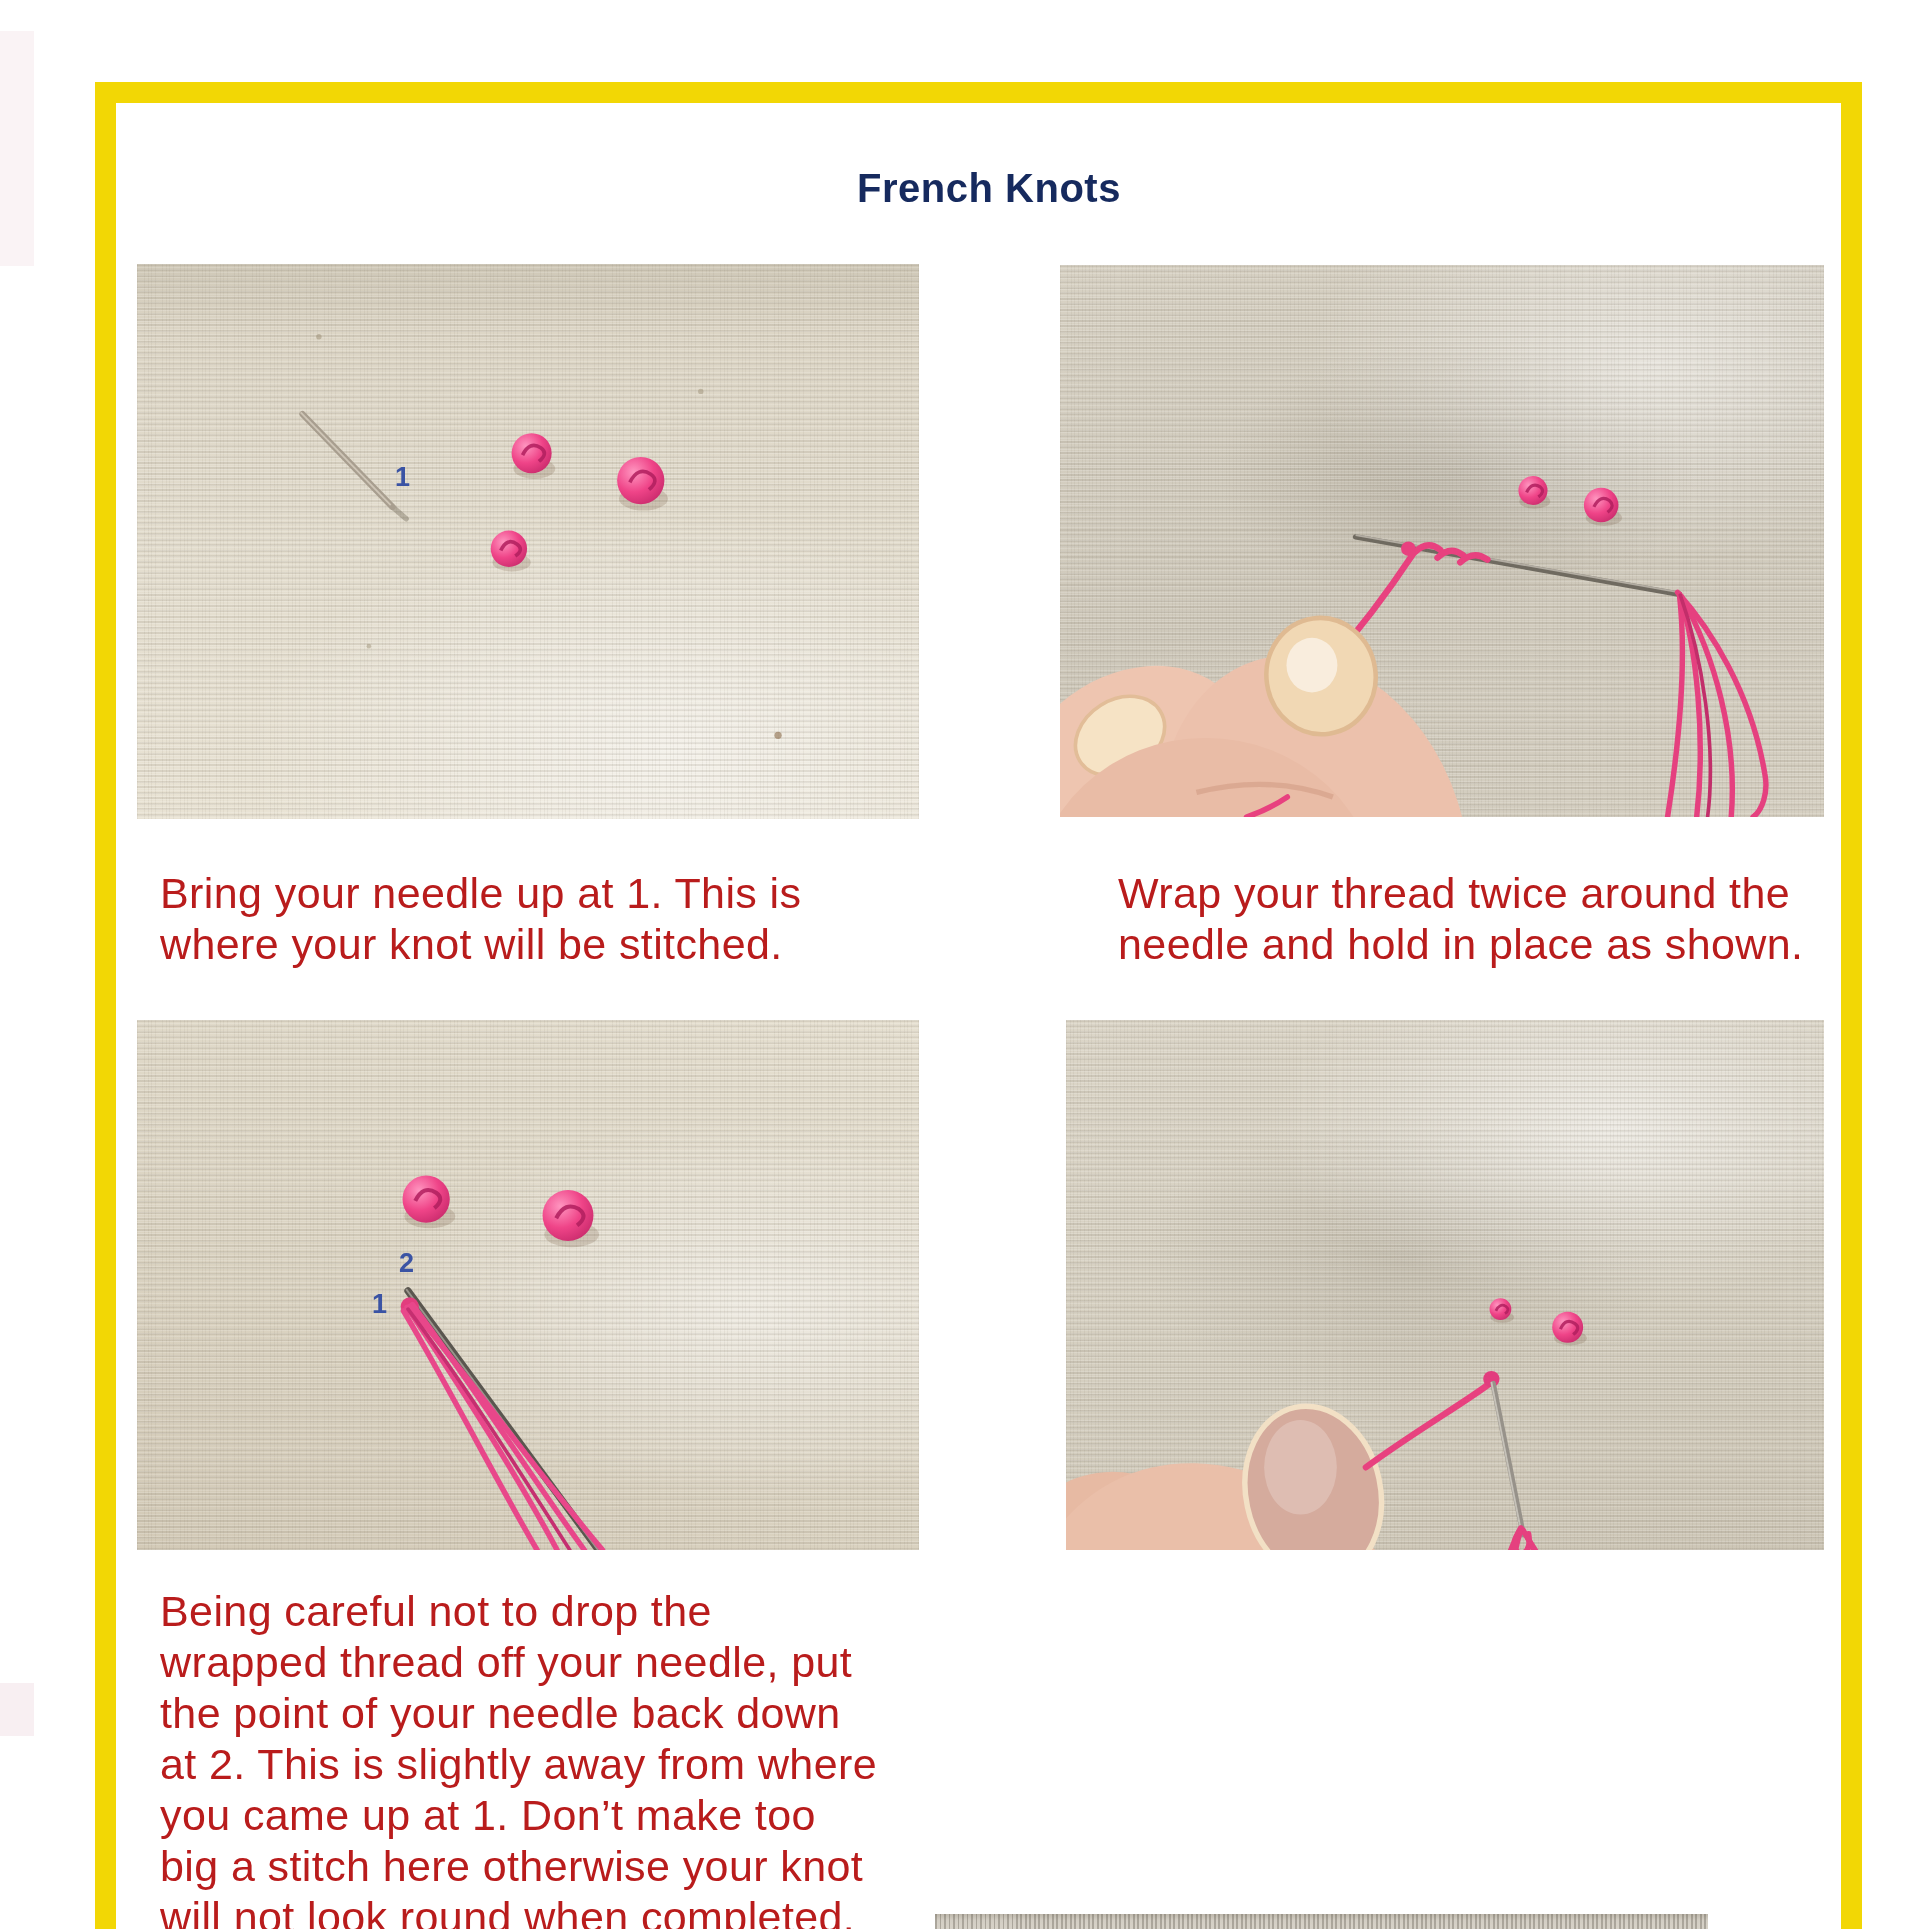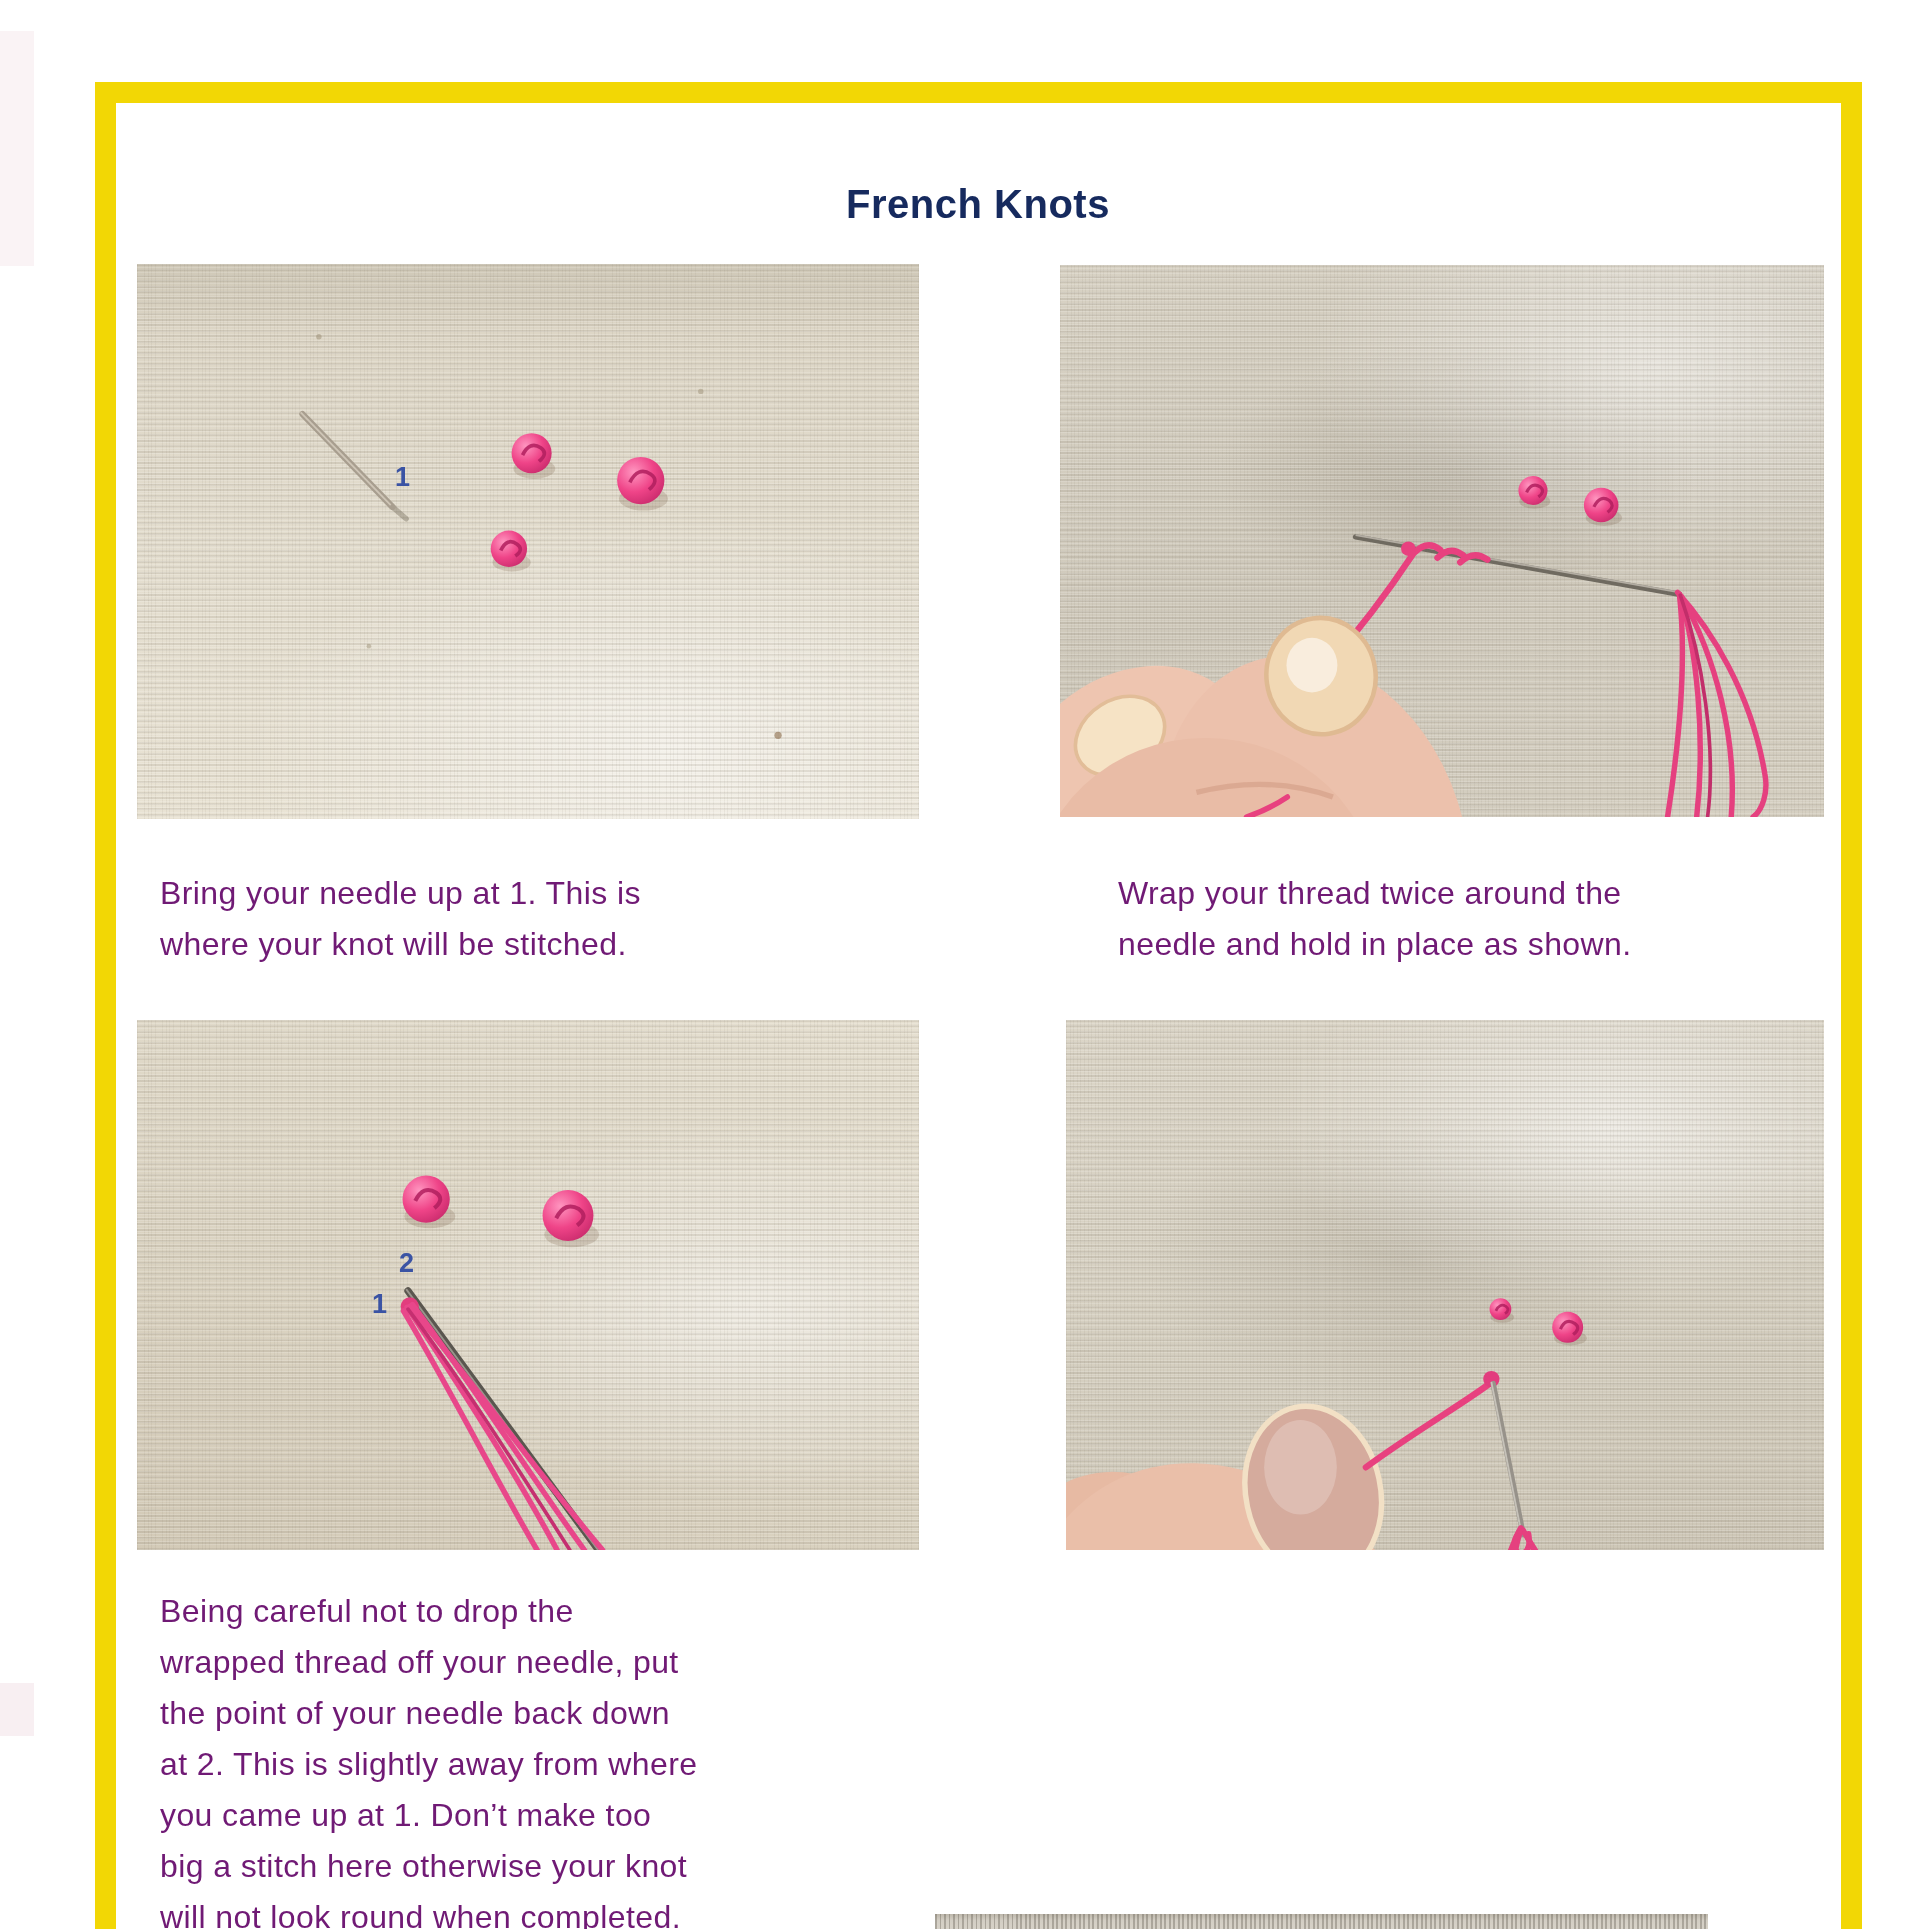--- a/index.html
+++ b/index.html
@@ -8,23 +8,24 @@
     overflow:hidden; font-family:"Liberation Sans","DejaVu Sans",sans-serif;
   }
   .edge-band{position:absolute; left:0; width:34px;}
   .edge-band.a{top:31px; height:235px; background:#faf3f5;}
   .edge-band.b{top:1683px; height:53px; background:#f8eff2;}
   .frame{
     position:absolute; left:95px; top:82px; width:1725px; height:1909px;
     border:21px solid #F2D705;
   }
   .title{
-    position:absolute; left:95px; top:182px; width:1766px;
+    position:absolute; left:95px; top:166px; width:1766px;
     text-align:center; font-size:40px; font-weight:bold; color:#162A5E;
     letter-spacing:0.5px;
+    padding-left:11px;
   }
   .photo{position:absolute; overflow:hidden;}
   .photo .tex{
     position:absolute; inset:0;
     background:
       repeating-linear-gradient(180deg, rgba(255,255,255,0.15) 0 0.9px, rgba(0,0,0,0) 0.9px 2.7px),
       repeating-linear-gradient(180deg, rgba(112,102,86,0.13) 0 1.8px, rgba(0,0,0,0) 1.8px 5.5px),
       repeating-linear-gradient(90deg, rgba(112,102,86,0.08) 0 0.9px, rgba(0,0,0,0) 0.9px 3.6px);
   }
   #photo1{
@@ -52,21 +53,21 @@
       radial-gradient(75% 55% at 72% 20%, rgba(255,255,255,0.55), rgba(255,255,255,0) 60%),
       radial-gradient(50% 40% at 45% 45%, rgba(100,92,78,0.15), rgba(0,0,0,0) 70%),
       linear-gradient(170deg, #dcd6c8 0%, #d5cfc0 55%, #cdc6b6 100%);
   }
   .photo svg{position:absolute; inset:0; width:100%; height:100%;}
   .photo-label{
     position:absolute; font-size:27px; font-weight:bold; color:#3A53A4;
     line-height:1;
   }
   .cap{
-    position:absolute; font-size:32px; line-height:51px; color:#701a75;
+    position:absolute; font-size:43px; line-height:51px; color:#b91c1c;
     white-space:pre-line; letter-spacing:0.4px;
   }
   #cap1,#cap3{left:160px;}
   #cap2,#cap4{left:1118px;}
   #cap1,#cap2{top:868px;}
   #cap3,#cap4{top:1586px;}
   .strip{
     position:absolute; left:935px; top:1914px; width:773px; height:15.5px;
     background:
       repeating-linear-gradient(90deg, rgba(92,86,75,0.35) 0 1.8px, rgba(0,0,0,0) 1.8px 4.5px),

